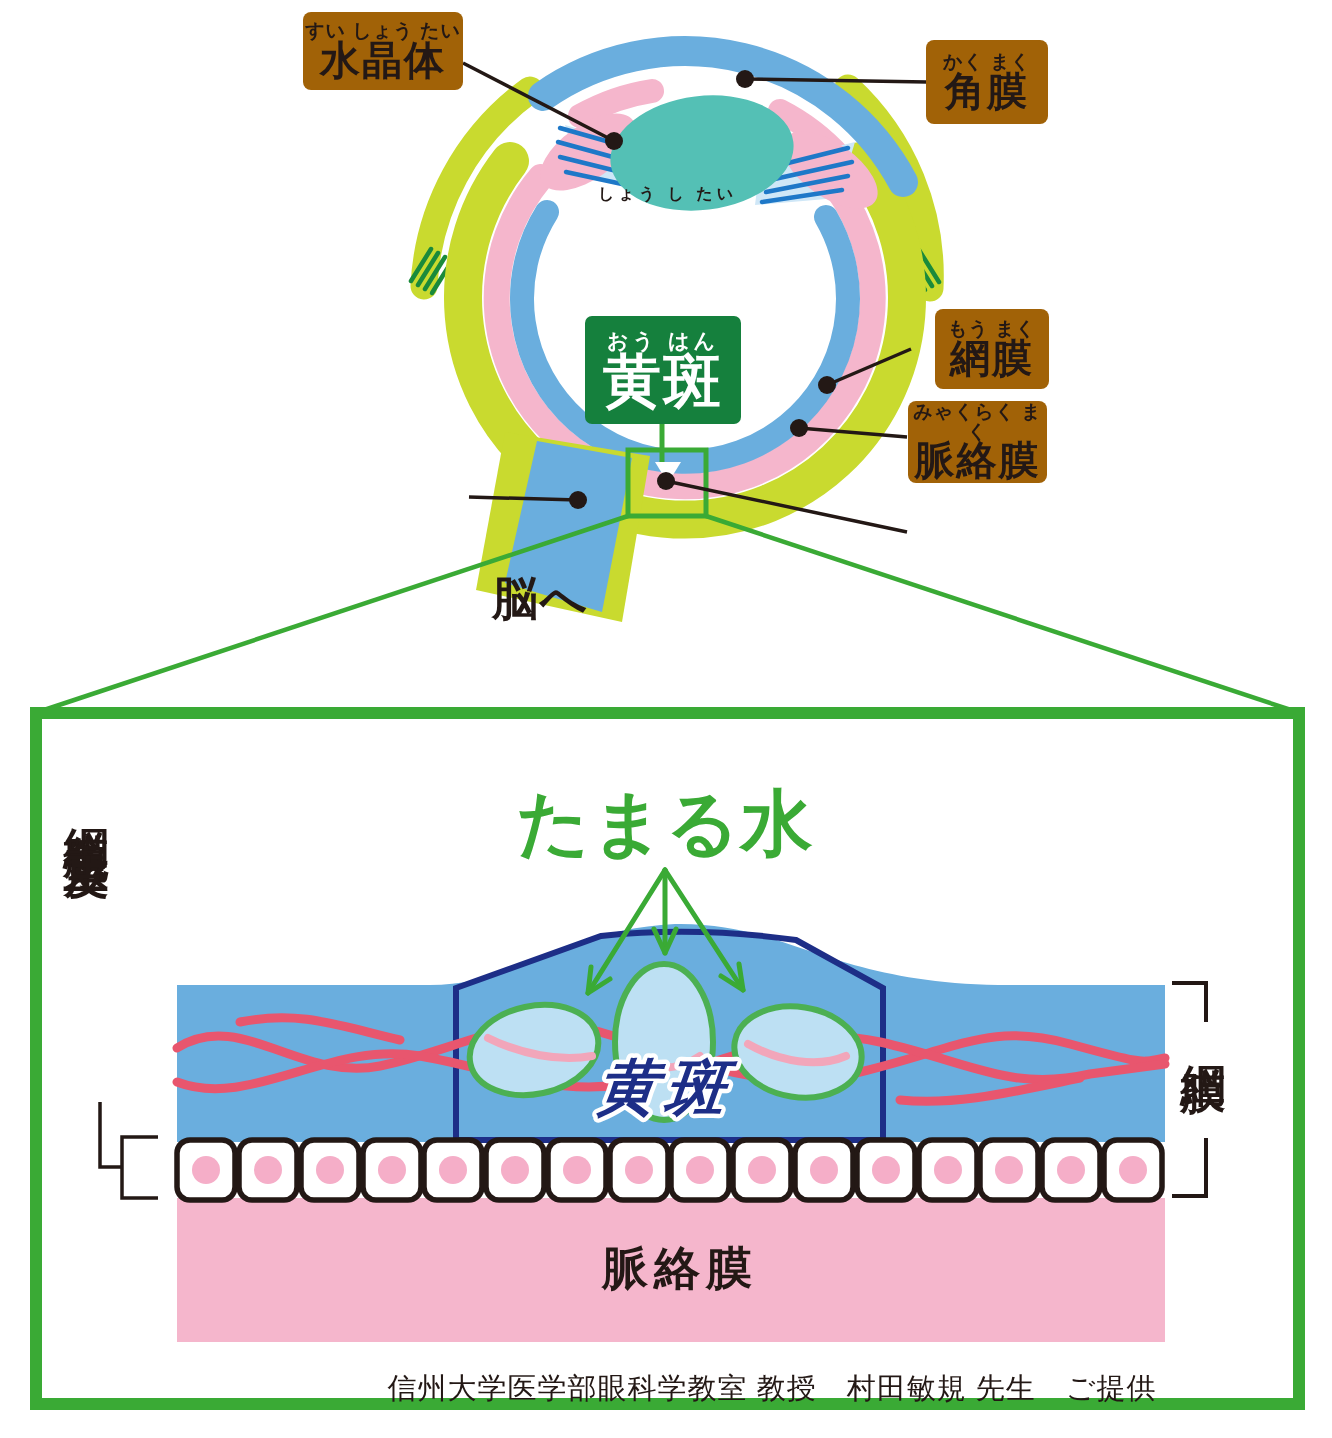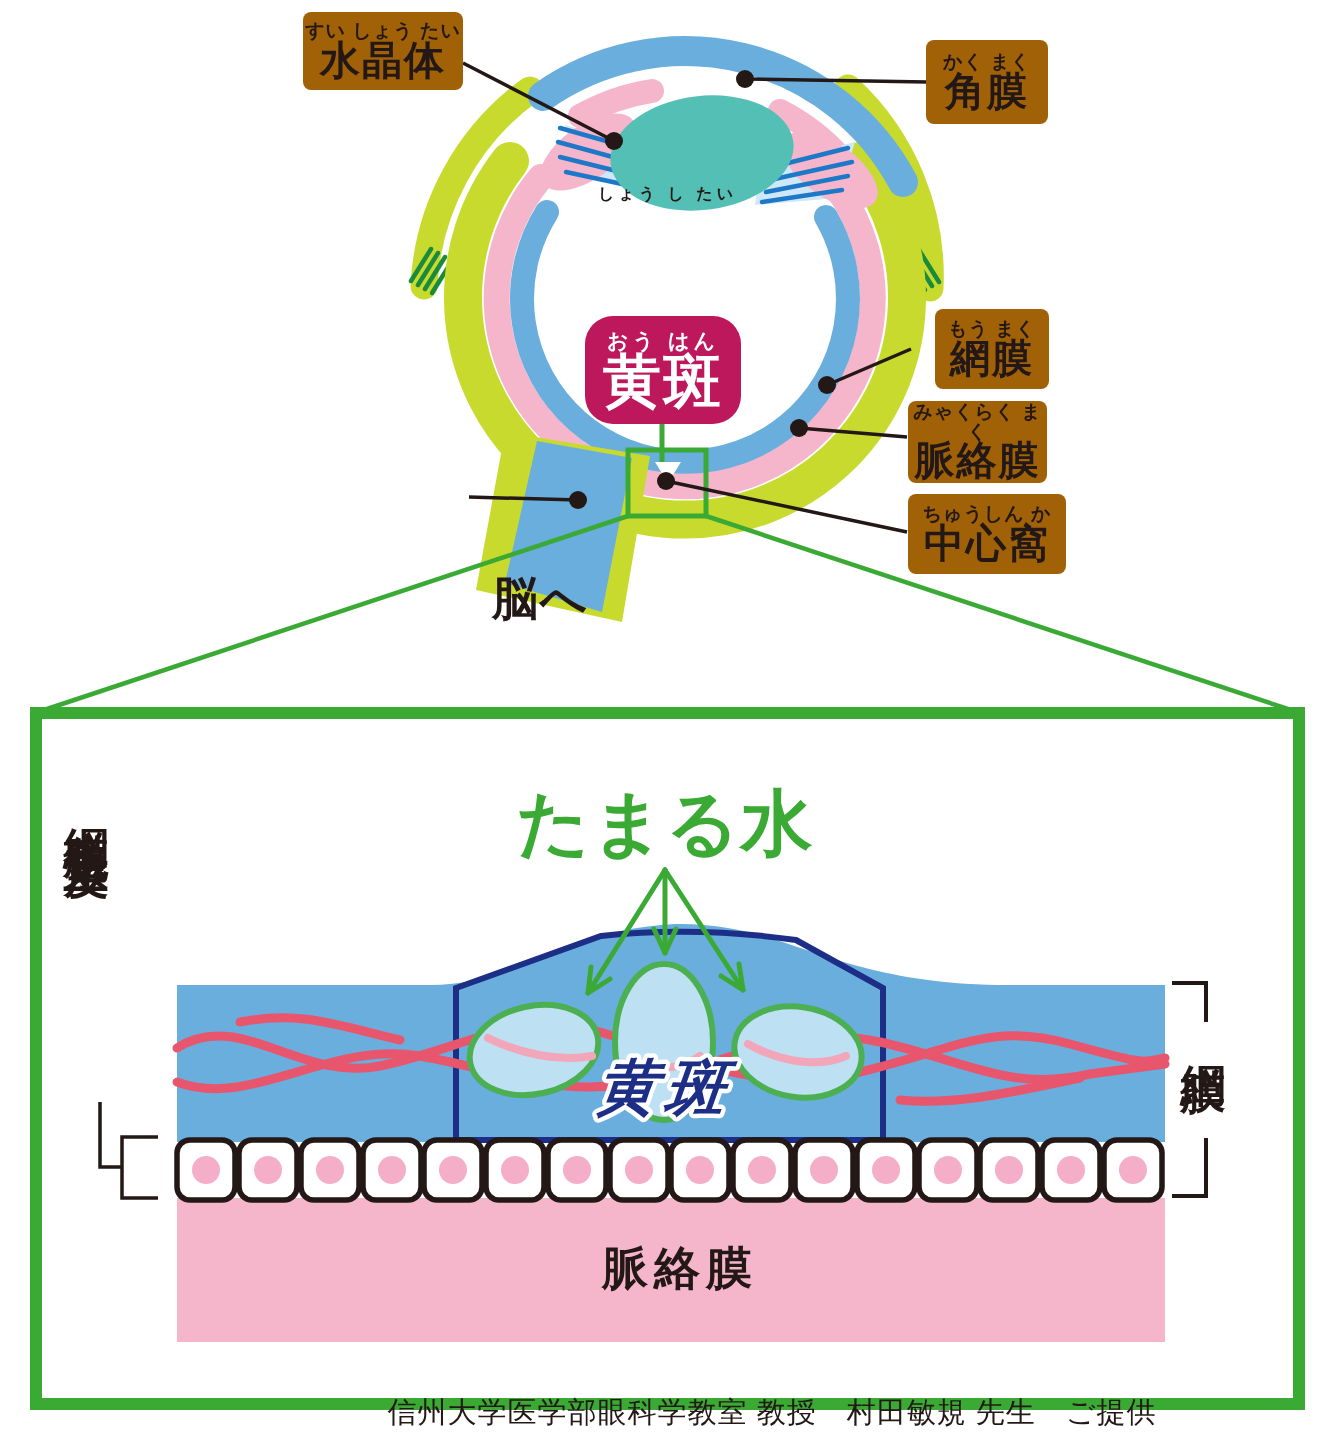--- a/index.html
+++ b/index.html
@@ -7,40 +7,40 @@
        font-family:"Liberation Sans","DejaVu Sans",sans-serif;color:#231815;}
   .stage{position:absolute;left:0;top:0;width:1332px;height:1438px;}
   svg.art{position:absolute;left:0;top:0;display:block;}
 
   
   .label-box{position:absolute;background:#a16207;border-radius:8px;
              display:flex;flex-direction:column;align-items:center;justify-content:center;
              line-height:1.02;text-align:center;}
   .label-box .furi{font-size:19px;font-weight:bold;letter-spacing:1px;}
   .label-box .kanji{font-size:40px;font-weight:bold;letter-spacing:2px;}
-  .label-box.dark{background:#be185d;color:#ffffff;border-radius:28px;align-items:center;}
+  .label-box.dark{background:#15803d;color:#ffffff;border-radius:7px;align-items:center;}
   .label-box.dark .furi{font-size:21px;letter-spacing:4px;}
   .label-box.dark .kanji{font-size:58px;letter-spacing:2px;}
 
   .plain-label{position:absolute;text-align:center;line-height:1.05;}
   .plain-label .furi{font-size:16px;font-weight:bold;letter-spacing:4px;}
   .plain-label .kanji{font-size:50px;font-weight:bold;letter-spacing:4px;}
 
   .to-brain{position:absolute;font-size:46px;font-weight:bold;letter-spacing:2px;}
 
   .panel-title{position:absolute;left:505px;top:776px;width:320px;text-align:center;
                font-size:72px;font-weight:bold;letter-spacing:1px;color:#3aaa35;}
   .vert-label{position:absolute;writing-mode:vertical-rl;text-orientation:upright;
               font-weight:bold;line-height:1;}
   .rpe-label{left:64px;top:793px;font-size:45px;letter-spacing:5px;}
   .retina-vert-label{left:1181px;top:1030px;font-size:45px;letter-spacing:3px;}
   .choroid-band-label{position:absolute;left:480px;top:1238px;width:400px;text-align:center;
                font-size:46px;font-weight:bold;letter-spacing:6px;}
   .credit{position:absolute;left:212px;top:1369px;width:1120px;text-align:center;
-          font-size:29px;letter-spacing:1px;margin-top:24px;}
+          font-size:29px;letter-spacing:1px;}
 </style>
 </head>
 <body>
 
 <div class="stage">
 
   <svg class="art" width="1332" height="1438" viewBox="0 0 1332 1438">
 
     <defs>
       <g id="rpe-cell">
@@ -205,24 +205,20 @@
   <div class="label-box" style="left:912px;top:309px;width:114px;height:80px;margin-left:23px;">
     <div class="furi">もう まく</div>
     <div class="kanji">網膜</div>
   </div>
 
   <div class="label-box" style="left:908px;top:401px;width:139px;height:82px;font-family:Liberation Serif, serif;">
     <div class="furi">みゃくらく まく</div>
     <div class="kanji">脈絡膜</div>
   </div>
 
-  <div class="label-box" style="left:908px;top:494px;width:158px;height:80px;">
-    <div class="furi">ちゅうしん か</div>
-    <div class="kanji">中心窩</div>
-  </div>
 
 
   <div class="to-brain" style="left:492px;top:568px;">脳へ</div>
 
   <div class="panel-title">たまる水</div>
 
   <div class="vert-label rpe-label">網膜色素上皮</div>
 
   <div class="vert-label retina-vert-label">網膜</div>
 

